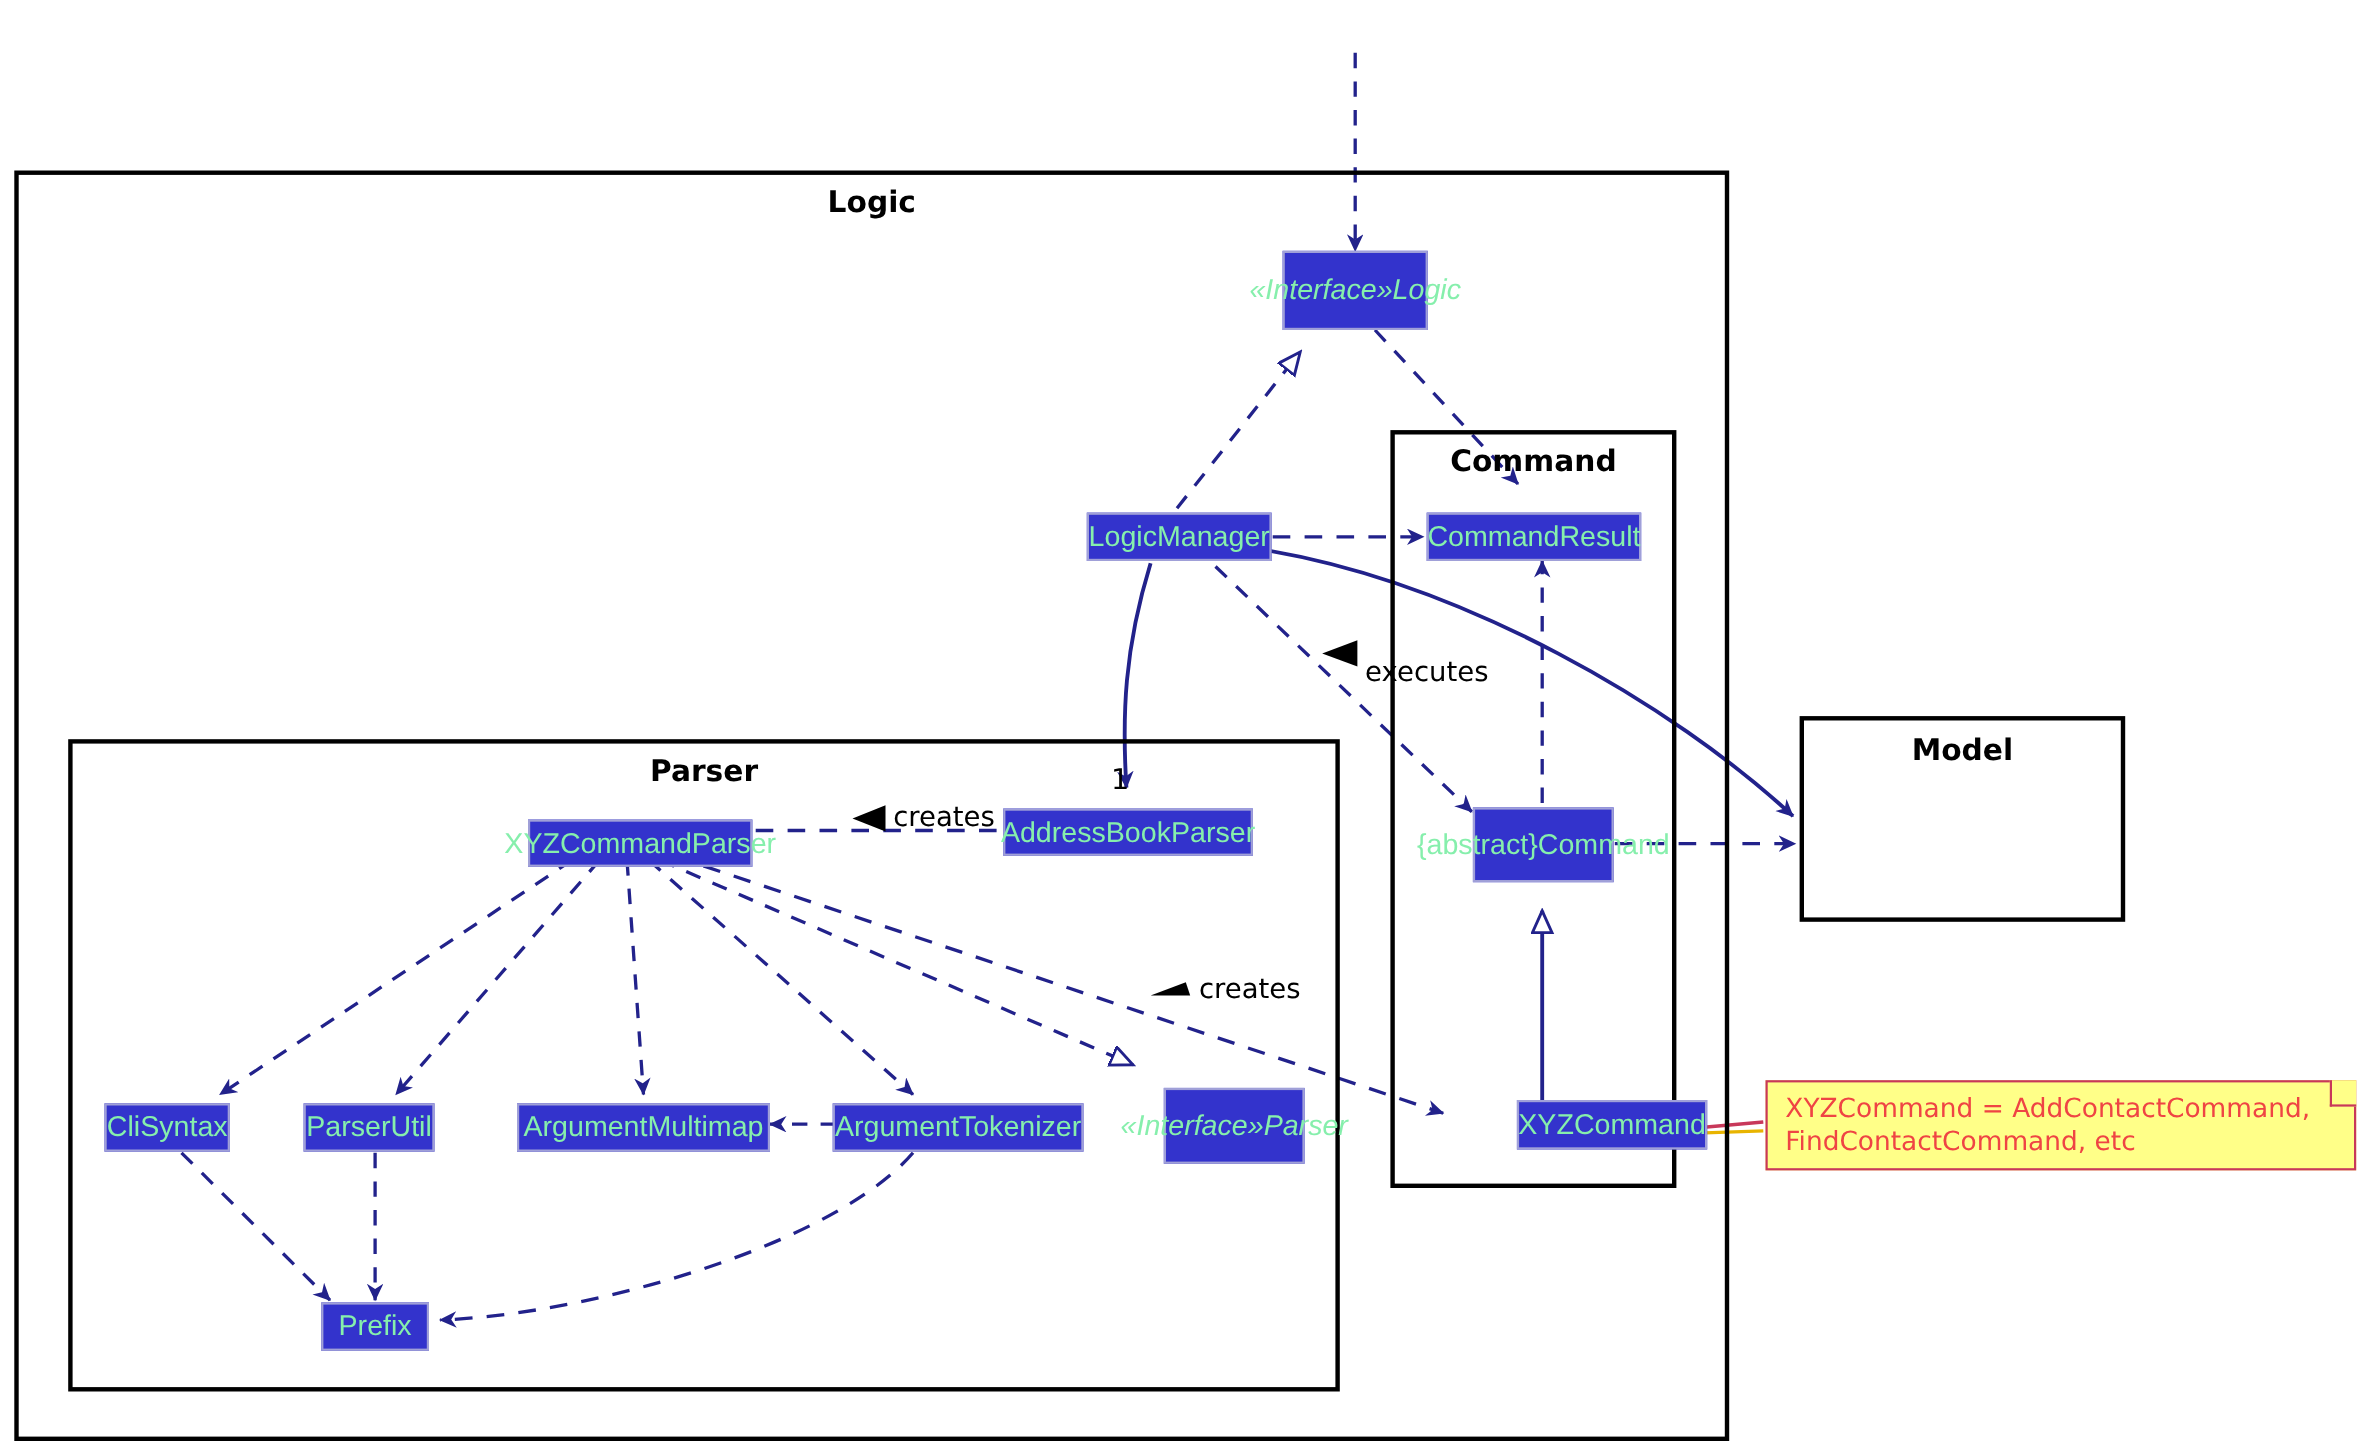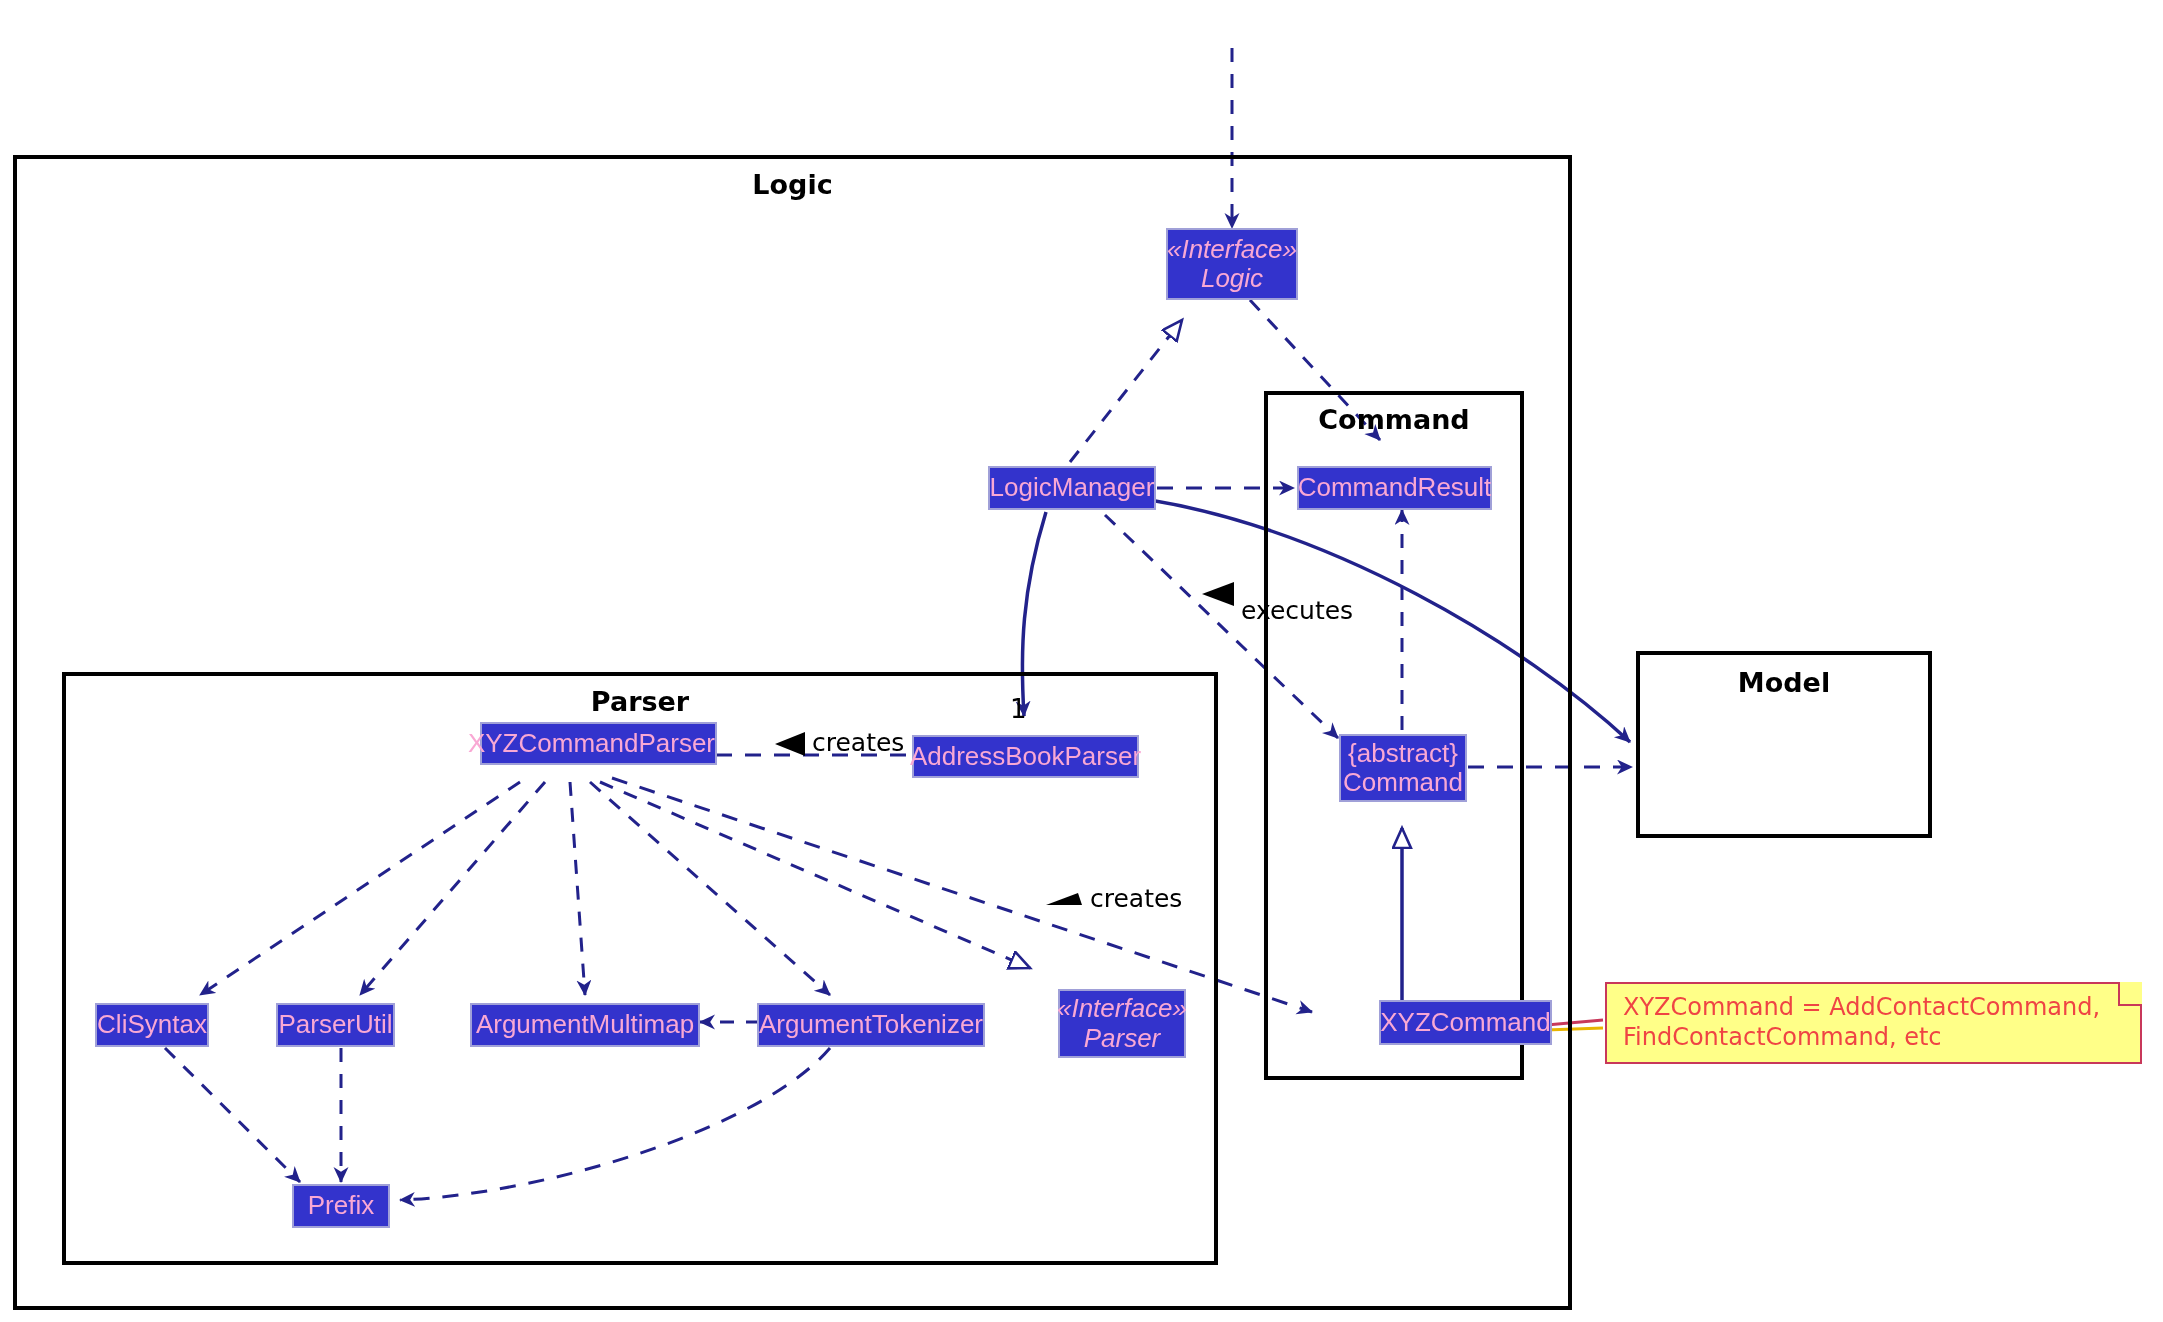--- a/index.html
+++ b/index.html
@@ -41,25 +41,25 @@
     font-size: 27px;
     color: #000000;
     font-family: "DejaVu Sans", sans-serif;
   }
   
   .clsbox {
     position: absolute;
     background: #3333cc;
     border: 2px solid #a0a0d8;
     box-sizing: border-box;
-    color: #f9a8d4;
+    color: #86efac;
     font-family: "Liberation Sans", sans-serif;
     font-size: 26px;
     display: flex;
-    flex-direction: column;
+    flex-direction: row;
     align-items: center;
     justify-content: center;
     line-height: 1.12;
     white-space: nowrap;
   }
   .clsbox .stereo {
     font-style: italic;
   }
   .clsbox .iname {
     font-style: italic;
@@ -291,21 +291,21 @@
   </div>
 
   <div class="clsbox" style="left:1379px; top:1000px; width:173px; height:45px;">
     <span>XYZCommand</span>
   </div>
 
   <div class="clsbox" style="left:912px; top:735px; width:227px; height:43px;">
     <span>AddressBookParser</span>
   </div>
 
-  <div class="clsbox" style="left:480px; top:722px; width:237px; height:43px;align-items:flex-end;">
+  <div class="clsbox" style="left:480px; top:745px; width:204px; height:43px;">
     <span>XYZCommandParser</span>
   </div>
 
   <div class="clsbox" style="left:95px; top:1003px; width:114px; height:44px;">
     <span>CliSyntax</span>
   </div>
 
   <div class="clsbox" style="left:276px; top:1003px; width:119px; height:44px;">
     <span>ParserUtil</span>
   </div>

